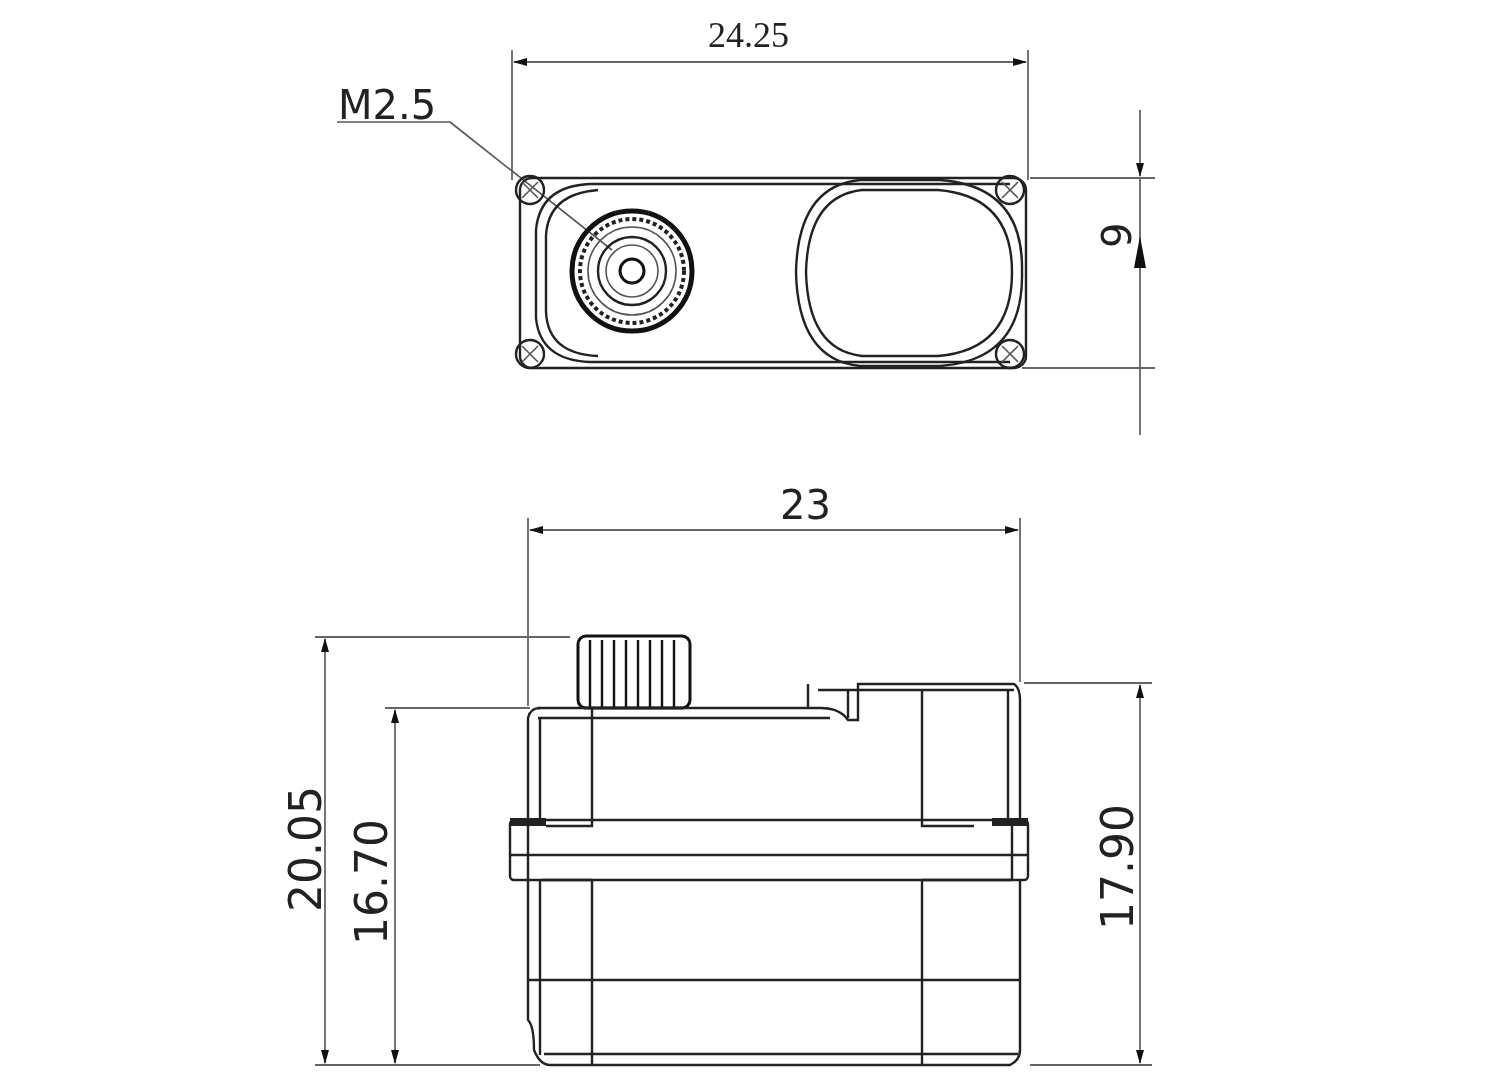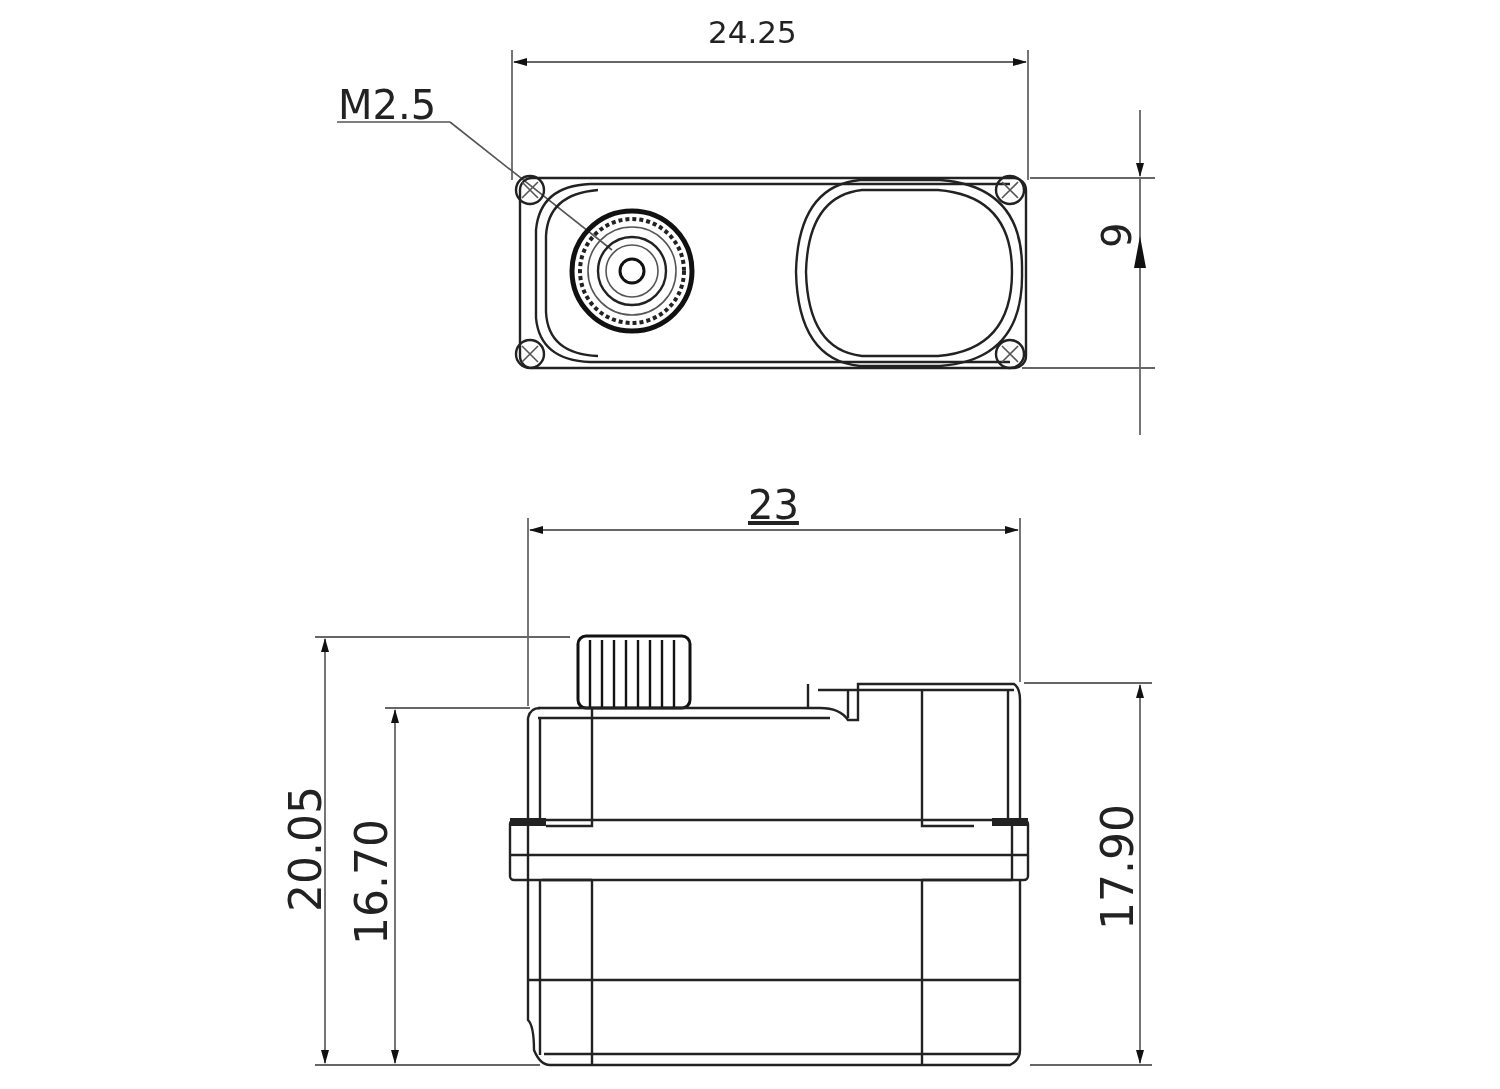--- a/index.html
+++ b/index.html
@@ -133,25 +133,25 @@
       <path class="outline" d="M528,880 L528,1020 Q534,1026 534,1050 Q540,1065 550,1065 L1010,1065 Q1020,1060 1020,1050 L1020,880"></path>
       <path class="outline" d="M540,880 L540,1055 M592,880 L592,1065"></path>
       <path class="outline" d="M922,880 L922,1065"></path>
       <path class="outline" d="M592,880 L542,880 M922,880 L1012,880"></path>
       <line class="outline" x1="528" y1="980" x2="1020" y2="980"></line>
       <line class="outline" x1="544" y1="1054" x2="1018" y2="1054"></line>
     </g>
   </g>
 </svg>
 
-<div class="label" style="left:708px; top:14px; font-size:31px;">24.25</div>
+<div class="label" style="left:708px; top:14px; font-size:36px;font-family:Liberation Serif, serif;">24.25</div>
 
 <div class="label" style="left:338px; top:82px; font-size:40px;text-align:right;">M2.5</div>
 
 <div class="label" style="left:1094px; top:248px; font-size:40px; transform:rotate(-90deg); transform-origin:left top;">9</div>
 
-<div class="label" style="left:748px; top:482px; font-size:40px;text-decoration:underline;">23</div>
+<div class="label" style="left:780px; top:482px; font-size:40px;">23</div>
 
 <div class="label" style="left:280px; top:912px; font-size:44px; transform:rotate(-90deg); transform-origin:left top;">20.05</div>
 
 <div class="label" style="left:346px; top:945px; font-size:44px; transform:rotate(-90deg); transform-origin:left top;">16.70</div>
 
 <div class="label" style="left:1092px; top:930px; font-size:44px; transform:rotate(-90deg); transform-origin:left top;">17.90</div>
 
 </body></html>

